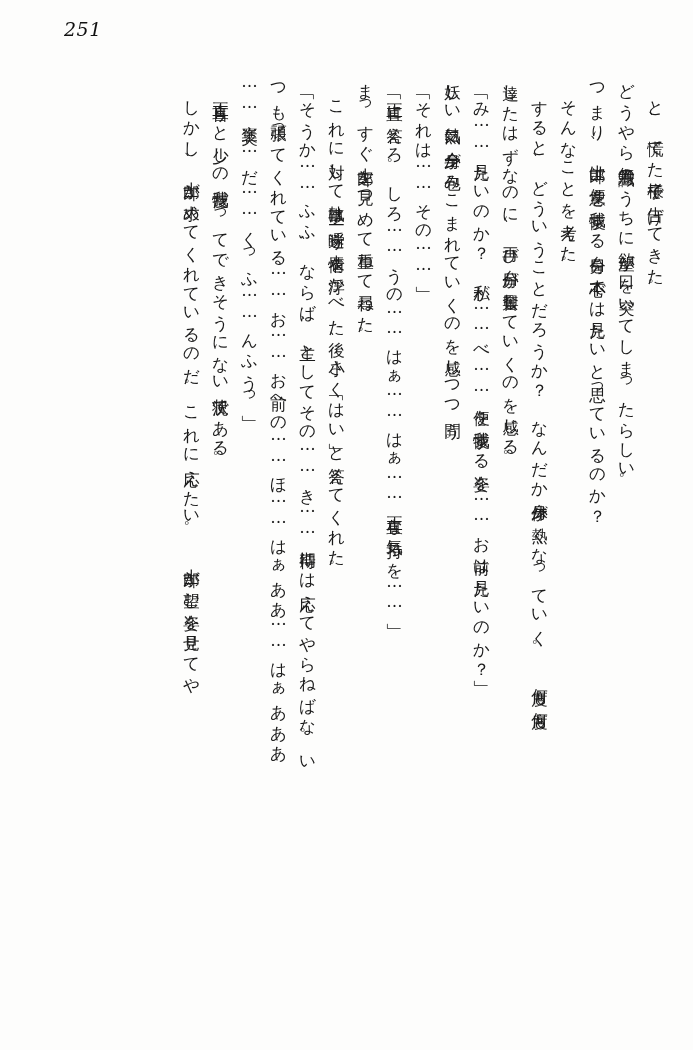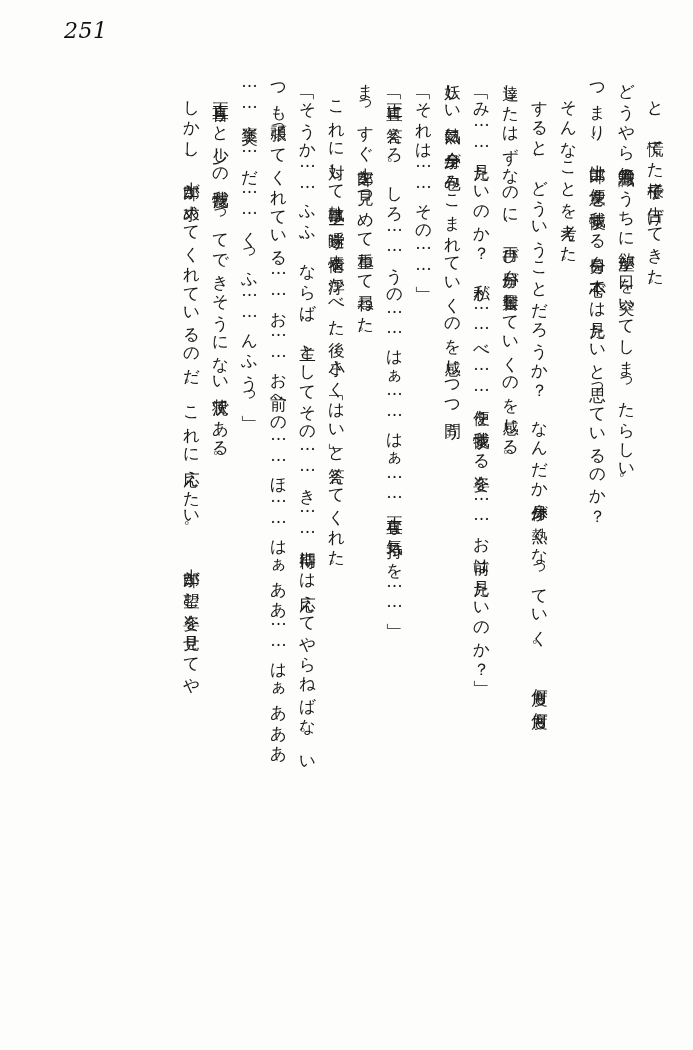--- a/index.html
+++ b/index.html
@@ -17,21 +17,21 @@
   .page {
     position: relative;
     width: 693px;
     height: 1050px;
     background: #fdfdfc;
   }
   .page-number {
     position: absolute;
     top: 18px;
     left: 64px;
-    font-size: 22px;
+    font-size: 19px;
     font-style: italic;
     font-family: "DejaVu Serif", "Liberation Serif", serif;
     color: #111;
     letter-spacing: 0.5px;
   }
   .text-area {
     position: absolute;
     top: 72px;
     left: 28px;
     right: 30px;

